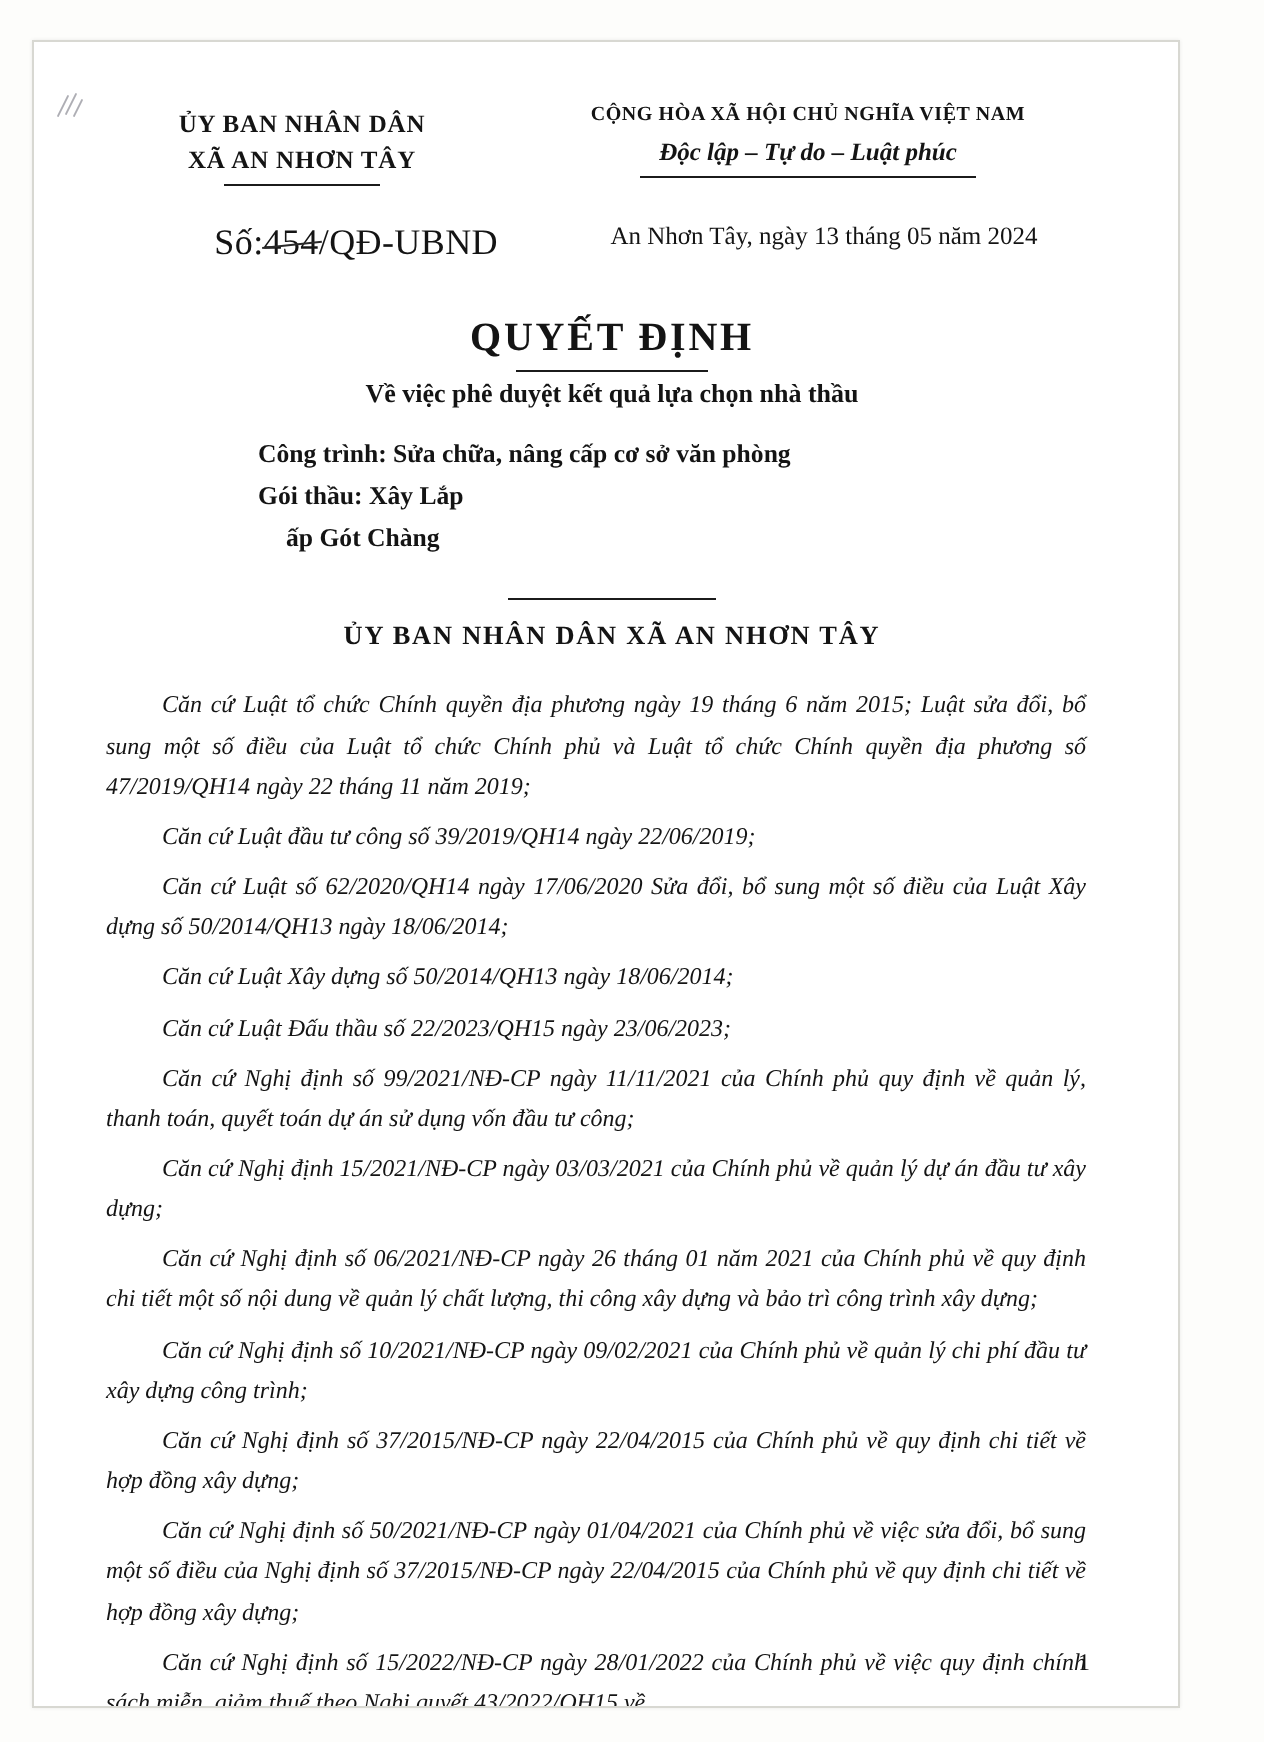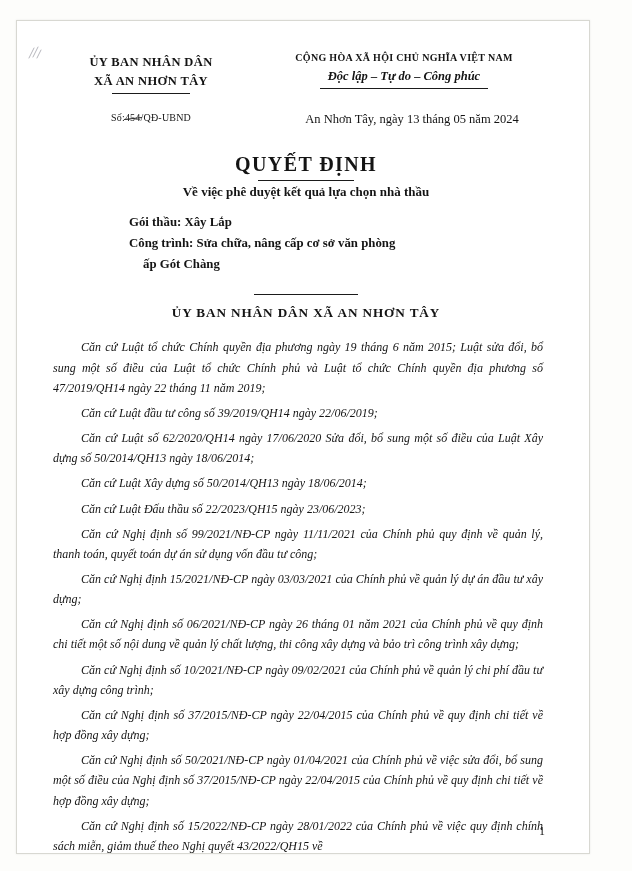--- a/index.html
+++ b/index.html
@@ -96,22 +96,22 @@
   }
 
   
   .numdate {
     display: flex;
     align-items: flex-start;
     margin-top: 18px;
   }
   .num {
     width: 196px;
-    text-align: center;
-    font-size: 10px;
+    text-align: right;
+    font-size: 18px;
     letter-spacing: 0.2px;
     position: relative;
   }
   .num .struck {
     position: relative;
     display: inline-block;
   }
   .num .struck::after {
     content: "";
     position: absolute;
@@ -224,41 +224,41 @@
     <div class="content">
 
       <div class="header">
         <div class="header-left">
           <div class="org-line1">ỦY BAN NHÂN DÂN</div>
           <div class="org-line2">XÃ AN NHƠN TÂY</div>
           <span class="underline-short"></span>
         </div>
         <div class="header-right">
           <div class="nation-line1">CỘNG HÒA XÃ HỘI CHỦ NGHĨA VIỆT NAM</div>
-          <div class="nation-line2">Độc lập – Tự do – Công phúc</div>
+          <div class="nation-line2">Độc lập – Tự do – Luật phúc</div>
           <span class="underline-mid"></span>
         </div>
       </div>
 
       <div class="numdate">
         <div class="num">
           <span>Số:</span><span class="struck">454</span><span>/QĐ-UBND</span>
         </div>
         <div class="date">An Nhơn Tây, ngày 13 tháng 05 năm 2024</div>
       </div>
 
       <div class="title-block">
         <div class="doc-title">QUYẾT ĐỊNH</div>
         <span class="title-underline"></span>
         <div class="subtitle">Về việc phê duyệt kết quả lựa chọn nhà thầu</div>
       </div>
 
       <div class="pkg-block">
+        <div>Công trình:  Sửa chữa, nâng cấp cơ sở văn phòng</div>
         <div>Gói thầu: Xây Lắp</div>
-        <div>Công trình:  Sửa chữa, nâng cấp cơ sở văn phòng</div>
         <div class="indent2">ấp Gót Chàng</div>
       </div>
 
       <div class="org-head">
         <span class="rule"></span>
         <div class="txt">ỦY BAN NHÂN DÂN XÃ AN NHƠN TÂY</div>
       </div>
 
       <div class="body">
         <p class="para">Căn cứ Luật tổ chức Chính quyền địa phương ngày 19 tháng 6 năm 2015; Luật sửa đổi, bổ sung một số điều của Luật tổ chức Chính phủ và Luật tổ chức Chính quyền địa phương số 47/2019/QH14 ngày 22 tháng 11 năm 2019;</p>

